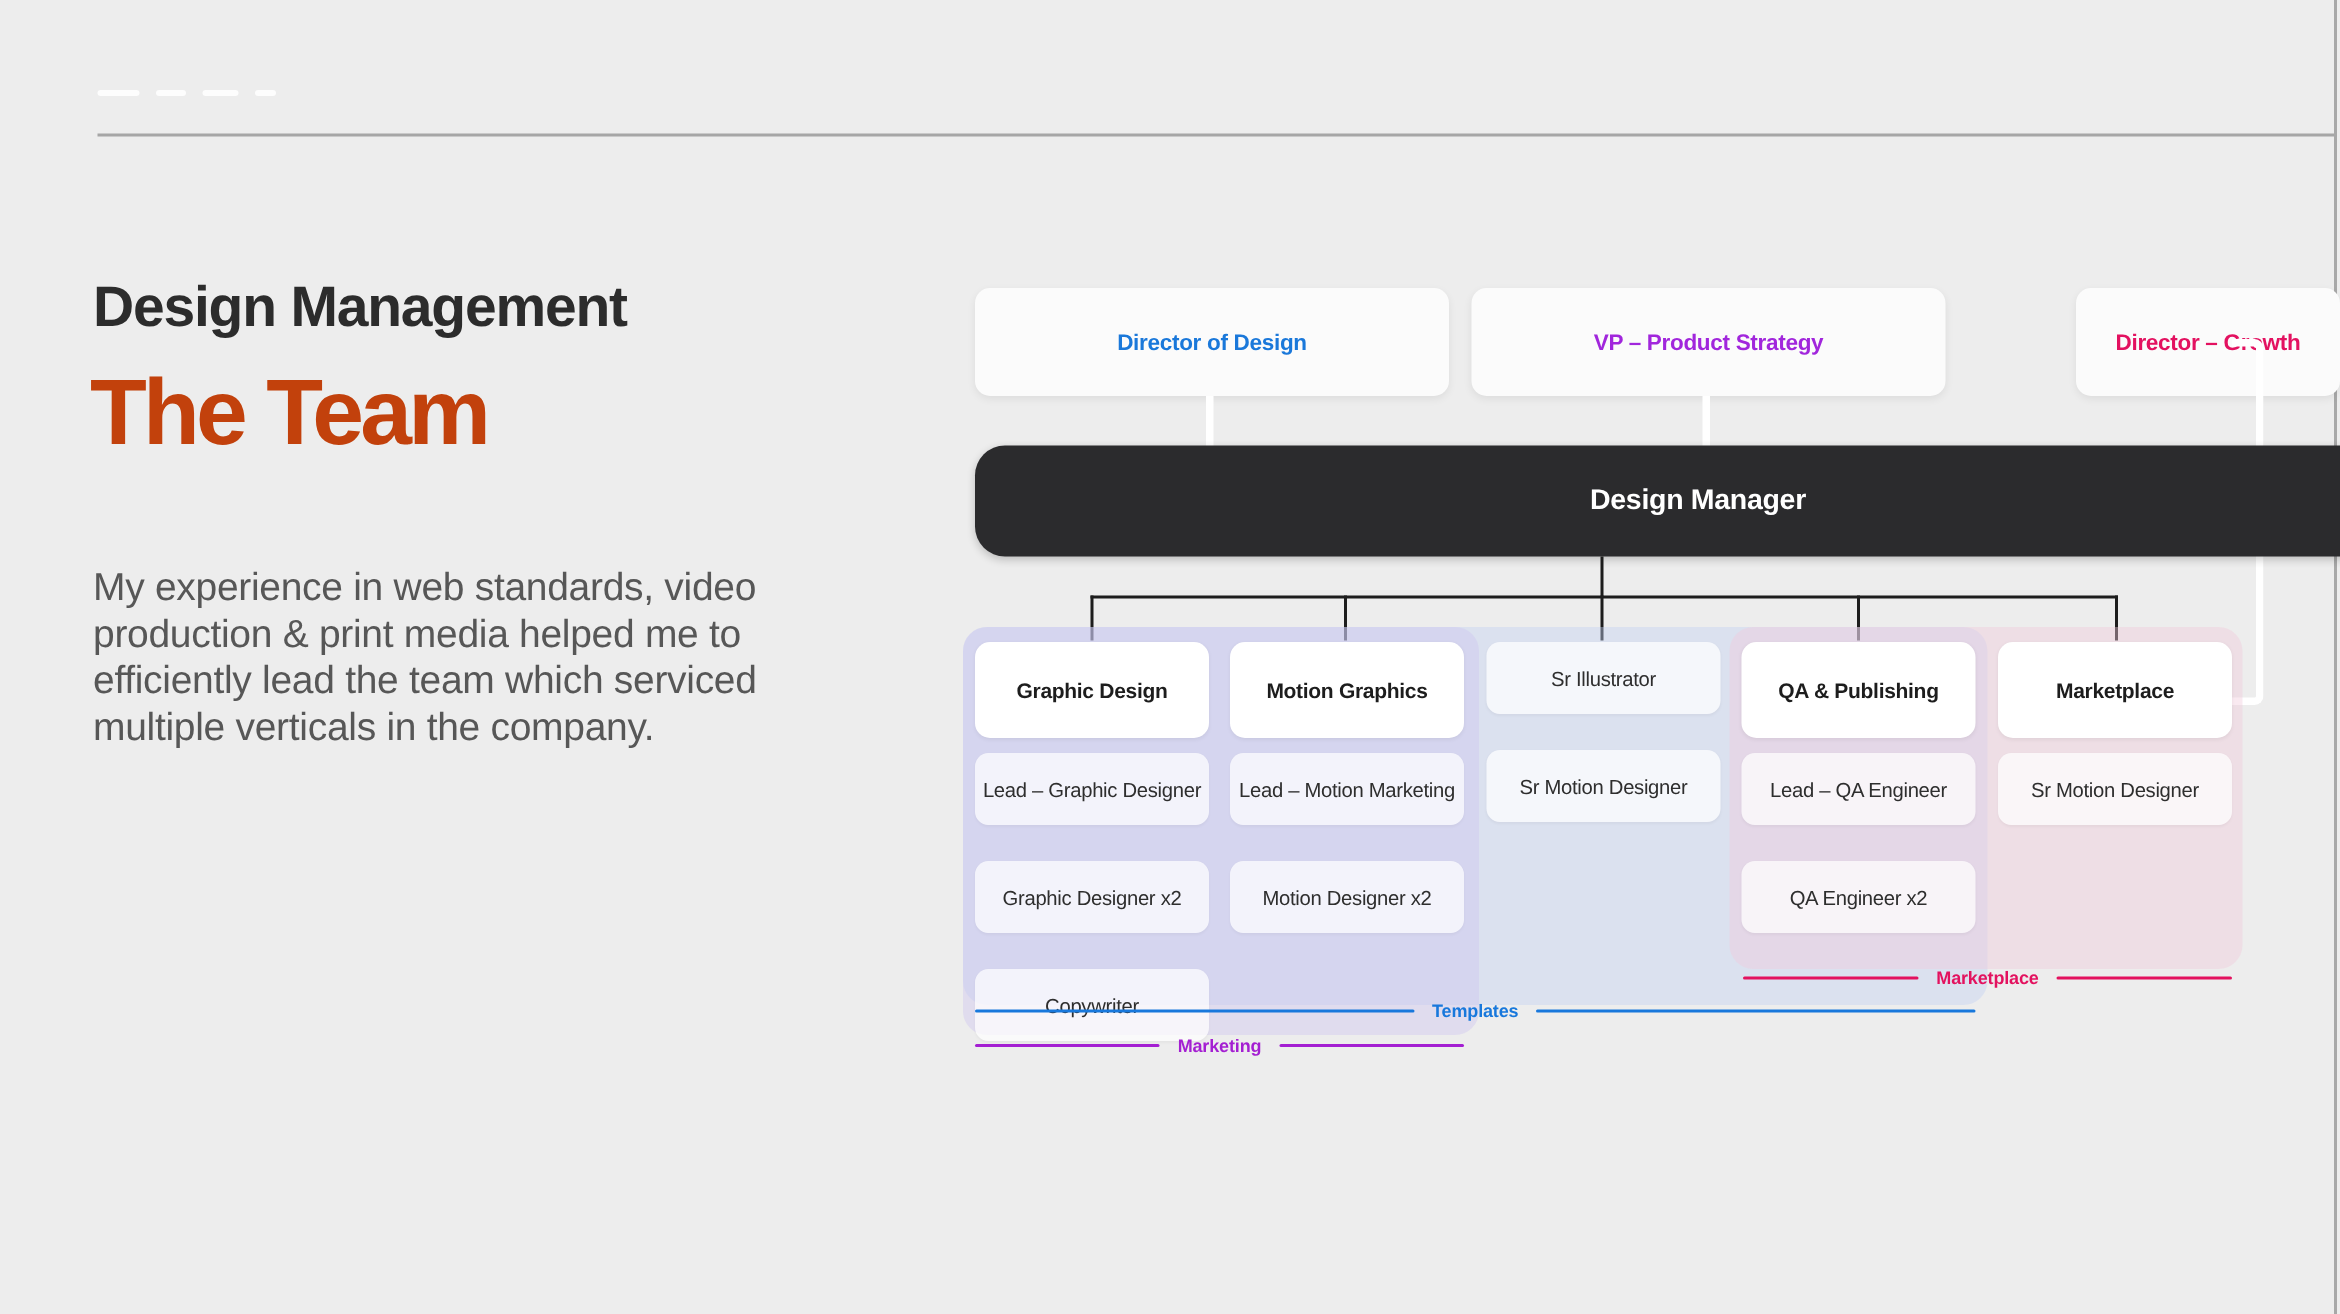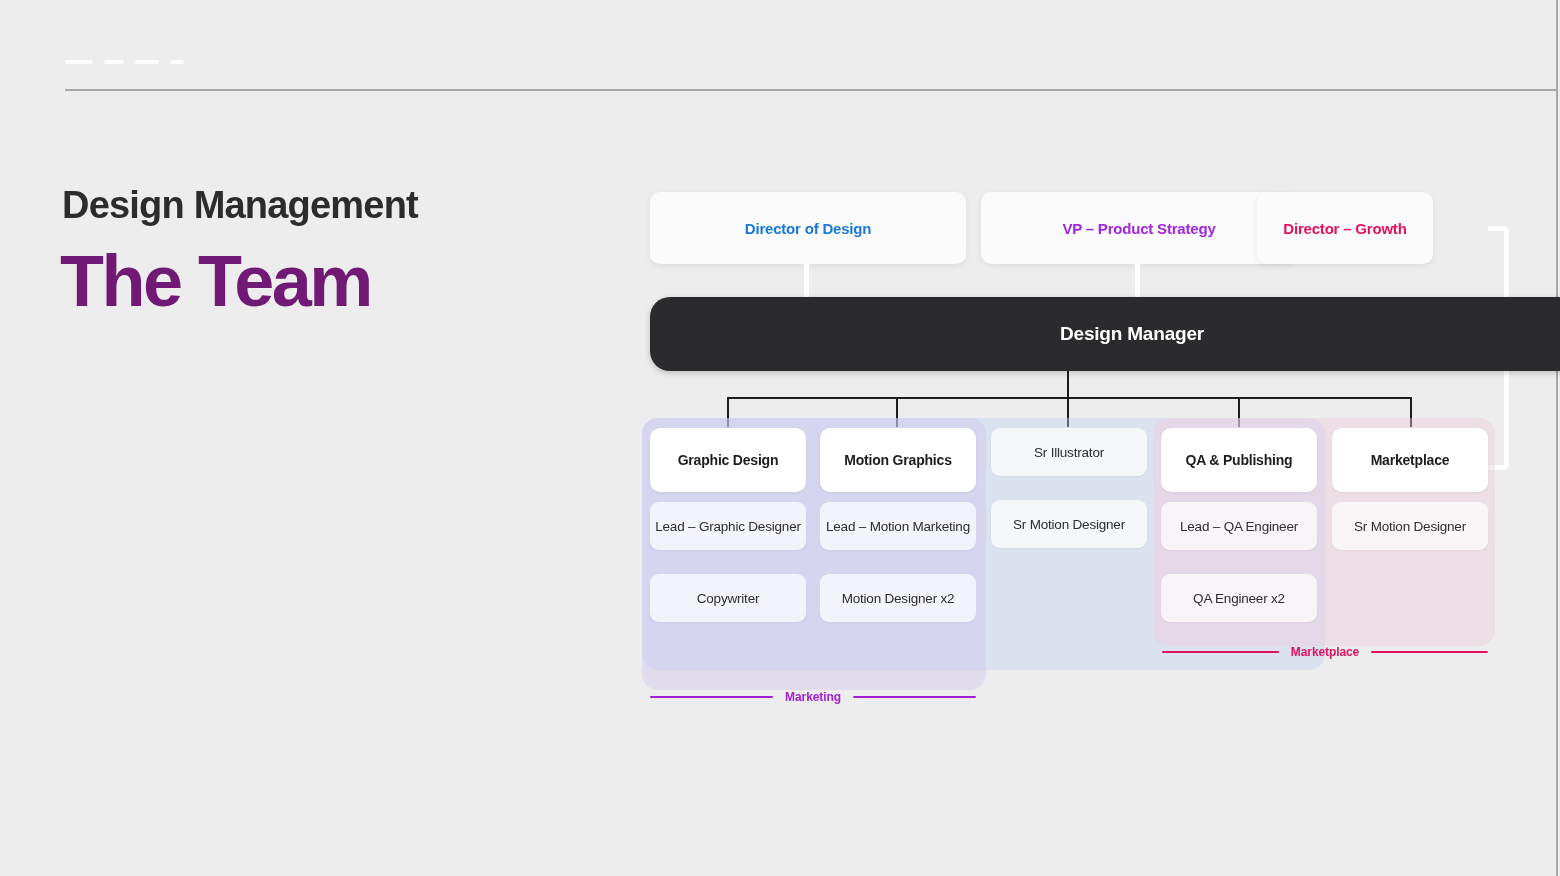--- a/index.html
+++ b/index.html
@@ -13,32 +13,32 @@
 
   
   .faint-marks{position:absolute;left:65px;top:60px;display:flex;gap:11px;align-items:center;}
   .faint-marks span{display:block;height:4px;background:#ffffff;opacity:.85;border-radius:2px;}
   .hrule{position:absolute;left:65px;top:89px;width:1493px;height:2px;background:#a6a6a6;}
   .vrule{position:absolute;left:1556px;top:0;width:2px;height:876px;background:#a8a8a8;}
 
   
   .eyebrow{position:absolute;left:62px;top:184px;font-size:38px;font-weight:700;
     color:#2c2c2c;letter-spacing:-0.8px;}
-  .big-title{position:absolute;left:60px;top:240px;font-size:72px;font-weight:700;
-    color:#701a75;letter-spacing:-2.5px;}
+  .big-title{position:absolute;left:60px;top:240px;font-size:62px;font-weight:700;
+    color:#c2410c;letter-spacing:-2.5px;}
   .intro-body{position:absolute;left:62px;top:376px;width:468px;font-size:26px;
     color:#575757;line-height:1.19;letter-spacing:-0.2px;}
 
   
   .exec-card{position:absolute;top:192px;height:72px;background:#fbfbfb;border-radius:10px;
     box-shadow:0 2px 6px rgba(0,0,0,0.07);display:flex;align-items:center;justify-content:center;}
   .exec-card .lbl{font-size:15px;font-weight:700;letter-spacing:-0.2px;}
   .exec-1{left:650px;width:316px;}
   .exec-2{left:981px;width:316px;}
-  .exec-3{left:1257px;width:176px;}
+  .exec-3{left:1384px;width:176px;}
 
   
   .wline{position:absolute;background:#ffffff;}
   .w-drop-1{left:804px;top:264px;width:5px;height:34px;}
   .w-drop-2{left:1135px;top:264px;width:5px;height:34px;}
   .w-elbow{position:absolute;left:1488px;top:226px;width:16px;height:234px;
     border-top:5px solid #fff;border-right:5px solid #fff;border-bottom:5px solid #fff;
     border-top-right-radius:6px;border-bottom-right-radius:6px;}
 
   
@@ -86,20 +86,21 @@
     <span style="width:28px"></span>
     <span style="width:20px"></span>
     <span style="width:24px"></span>
     <span style="width:14px"></span>
   </div>
   <div class="hrule"></div>
   <div class="vrule"></div>
 
   <div class="eyebrow">Design Management</div>
   <div class="big-title">The Team</div>
+  <div class="intro-body">My experience in web standards, video production &amp; print media helped me to efficiently lead the team which serviced multiple verticals in the company.</div>
 
   <div class="exec-card exec-1">
     <span class="lbl" style="color: rgb(26, 120, 218);">Director of Design</span>
   </div>
   <div class="exec-card exec-2">
     <span class="lbl" style="color: rgb(161, 38, 220);">VP – Product Strategy</span>
   </div>
   <div class="exec-card exec-3">
     <span class="lbl" style="color: rgb(227, 17, 96);">Director – Growth</span>
   </div>
@@ -120,20 +121,21 @@
   <div class="dline d-drop" style="left:1238px"></div>
   <div class="dline d-drop" style="left:1410px"></div>
 
   <div class="panel panel-blue"></div>
   <div class="panel panel-purple"></div>
   <div class="panel panel-pink"></div>
 
   <div class="team-col col-1">
     <div class="team-head">Graphic Design</div>
     <div class="member-card">Lead – Graphic Designer</div>
+    <div class="member-card">Graphic Designer x2</div>
     <div class="member-card">Copywriter</div>
   </div>
   <div class="team-col col-2">
     <div class="team-head">Motion Graphics</div>
     <div class="member-card">Lead – Motion Marketing</div>
     <div class="member-card">Motion Designer x2</div>
   </div>
   <div class="team-col col-3">
     <div class="member-card">Sr Illustrator</div>
     <div class="member-card">Sr Motion Designer</div>
@@ -146,19 +148,24 @@
   <div class="team-col col-5">
     <div class="team-head">Marketplace</div>
     <div class="member-card">Sr Motion Designer</div>
   </div>
 
   <div class="group-line gl-marketplace" style="color: rgb(227, 18, 95);">
     <span class="seg"></span>
     <span class="glabel">Marketplace</span>
     <span class="seg"></span>
   </div>
+  <div class="group-line gl-templates" style="color: rgb(24, 120, 220);">
+    <span class="seg"></span>
+    <span class="glabel">Templates</span>
+    <span class="seg"></span>
+  </div>
   <div class="group-line gl-marketing" style="color: rgb(164, 31, 210); text-align: center;">
     <span class="seg"></span>
     <span class="glabel">Marketing</span>
     <span class="seg"></span>
   </div>
 
 </div>
 
 </body></html>

